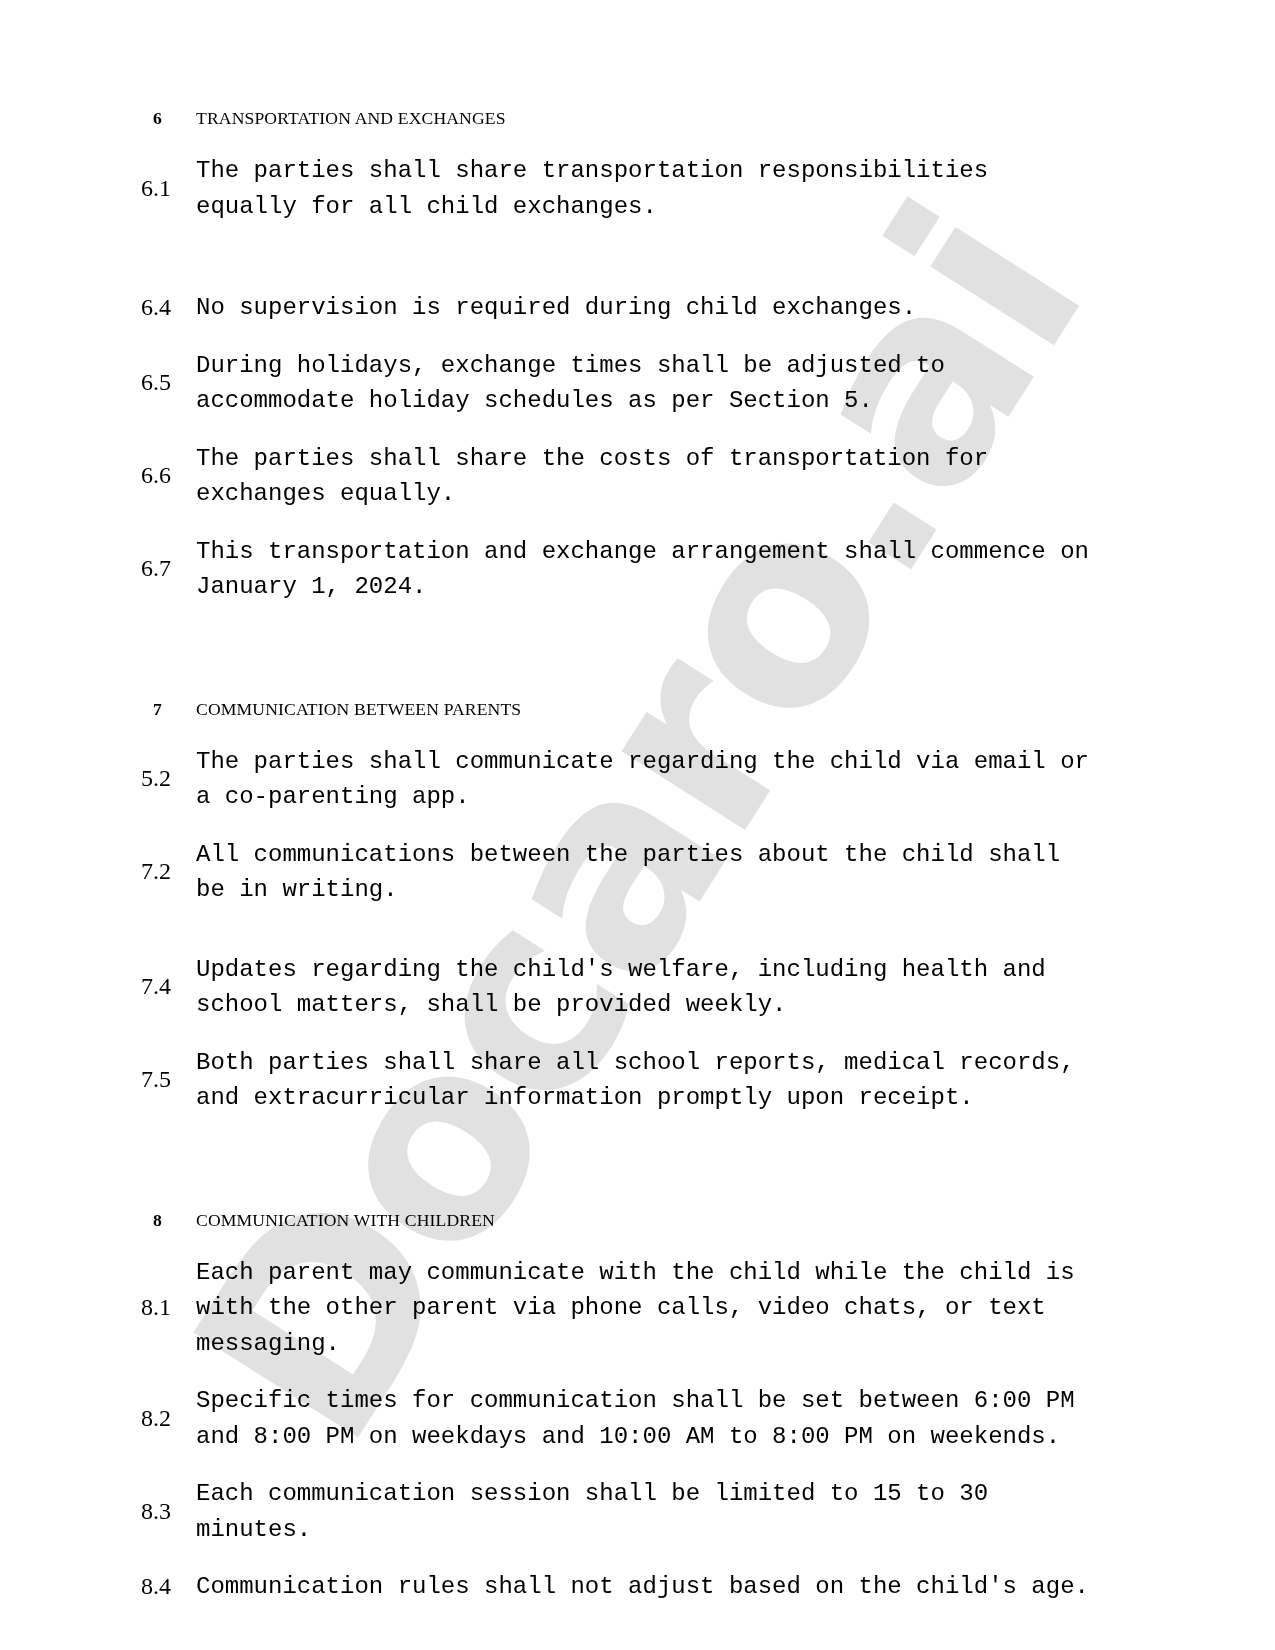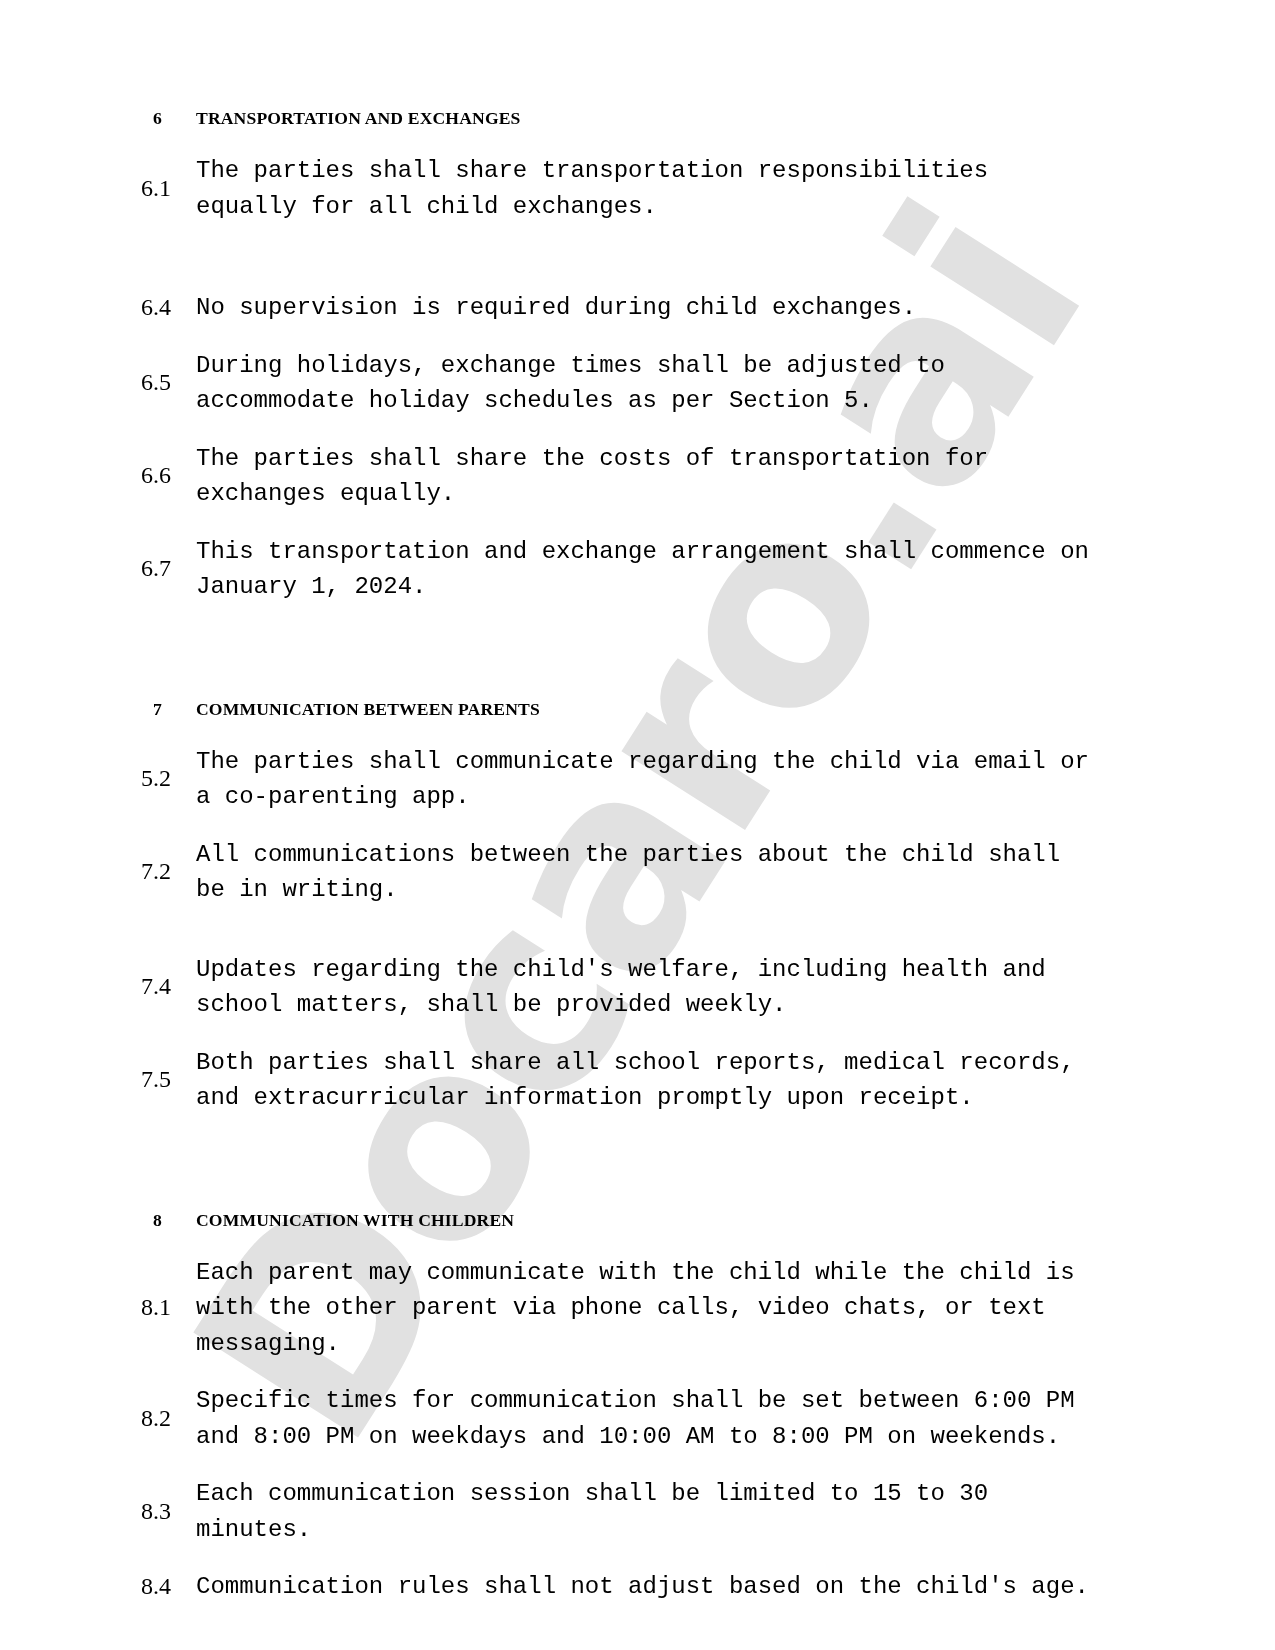--- a/index.html
+++ b/index.html
@@ -69,21 +69,21 @@
     letter-spacing: 0.15px;
   }
   .section-head .sh-num {
     width: 33px;
     flex: 0 0 33px;
     text-align: center;
     font-weight: 700;
   }
   .section-head .sh-title {
     padding-left: 22px;
-    font-weight: 700;
+    font-weight: 400;
   }
 
   
   .clause {
     display: flex;
     align-items: center;
     font-size: 24px;
     line-height: 1.48;
   }
   .clause .cl-num {

